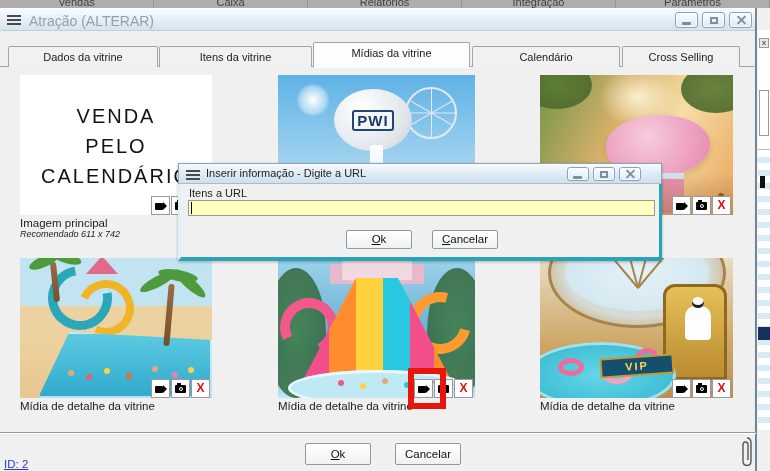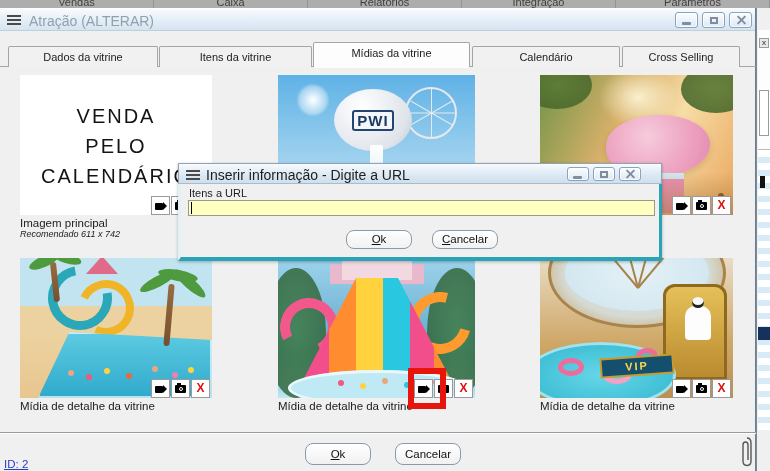--- a/index.html
+++ b/index.html
@@ -102,29 +102,29 @@
   #img6 .ring { position:absolute; border:5px solid #f06a9a; border-radius:50%; }
   #img6 .sign { position:absolute; left:62px; bottom:24px; width:70px; height:16px; background:#14506e; transform:rotate(-4deg); text-align:center; line-height:16px; color:#ffd64e; font-weight:bold; font-size:11px; letter-spacing:2px; box-shadow:0 0 0 2px #c89a30; }
 
   
   #highlight { position:absolute; left:408px; top:368px; width:38px; height:41px; border:6px solid #e8150d; z-index:30; }
 
   
   #modal { position:absolute; left:178px; top:163px; width:484px; height:98px; z-index:40; background:#f0f0f0; border-left:3px solid #e2f0f8; border-right:3px solid #2aa3b6; border-bottom:4px solid #2aa3b6; box-shadow:0 1px 3px #00000044; }
   #modal-title { position:absolute; left:-3px; top:0; width:484px; height:21px; background:linear-gradient(#f7fbfe,#dbe8f3 60%,#cfdfec); border:1px solid #8fa3b5; border-bottom:1px solid #a9bccb; }
   #modal-title .hamburger { left:7px; top:6px; }
-  #modal-title-text { position:absolute; left:27px; top:3px; font-size:14px; color:#1d1d1d; }
+  #modal-title-text { position:absolute; left:27px; top:3px; font-size:11px; color:#1d1d1d; }
   #modal-title .winbtns { right:20px; top:3px; }
   #modal-title .wbtn { width:22px; height:14px; }
   #modal-title .g-min{ top:8px; left:5px; } #modal-title .g-max{ top:3px; left:6px; }
   #modal-title .g-x1,#modal-title .g-x2{ top:5px; left:5px; }
   #modal-label { position:absolute; left:8px; top:24px; color:#1d1d1d; }
   #modal-input { position:absolute; left:7px; top:37px; width:467px; height:16px; background:#ffffc2; border:1px solid #9a9a8a; }
   #modal-caret { position:absolute; left:10px; top:39px; width:1px; height:12px; background:#000; }
-  .btn { position:absolute; height:19px; background:linear-gradient(#ffffff,#f1f1f1); border:1px solid #8a9aaa; border-radius:8px; text-align:center; line-height:17px; font-size:11.5px; color:#111; }
+  .btn { position:absolute; height:19px; background:linear-gradient(#ffffff,#f1f1f1); border:1px solid #8a9aaa; border-radius:2px; text-align:center; line-height:17px; font-size:11.5px; color:#111; }
   #modal-ok { left:165px; top:67px; width:66px; }
   #modal-cancel { left:251px; top:67px; width:66px; }
   .u { text-decoration:underline; }
 
   
   #footer-sep { position:absolute; left:0; top:424px; width:756px; height:2px; border-top:1px solid #9a9a9a; border-bottom:1px solid #fdfdfd; }
   #footer-ok { left:305px; top:435px; width:66px; height:22px; line-height:20px; }
   #footer-cancel { left:395px; top:435px; width:66px; height:22px; line-height:20px; }
   #id-link { position:absolute; left:4px; top:450px; color:#2b3cc4; text-decoration:underline; font-size:11.5px; }
 

